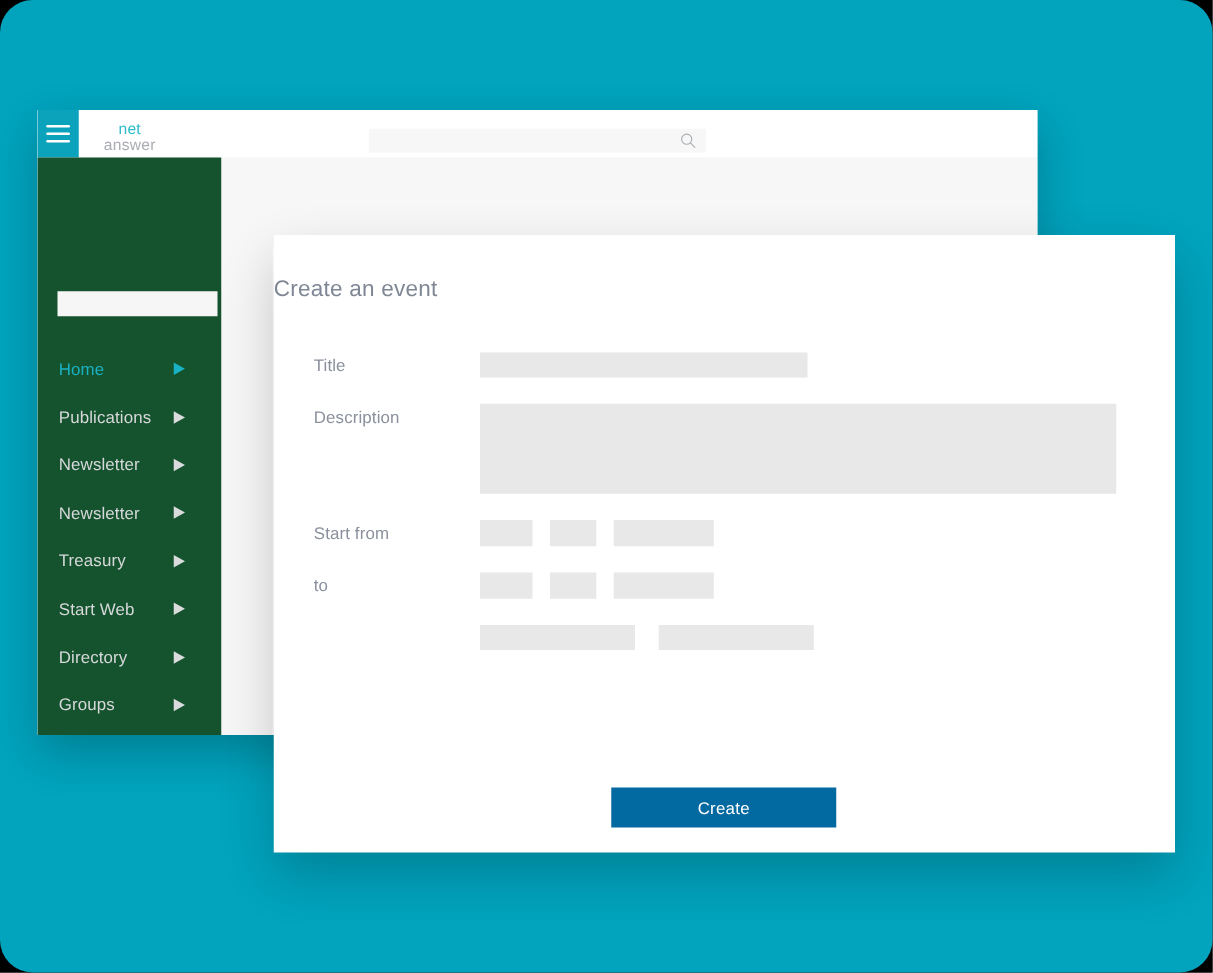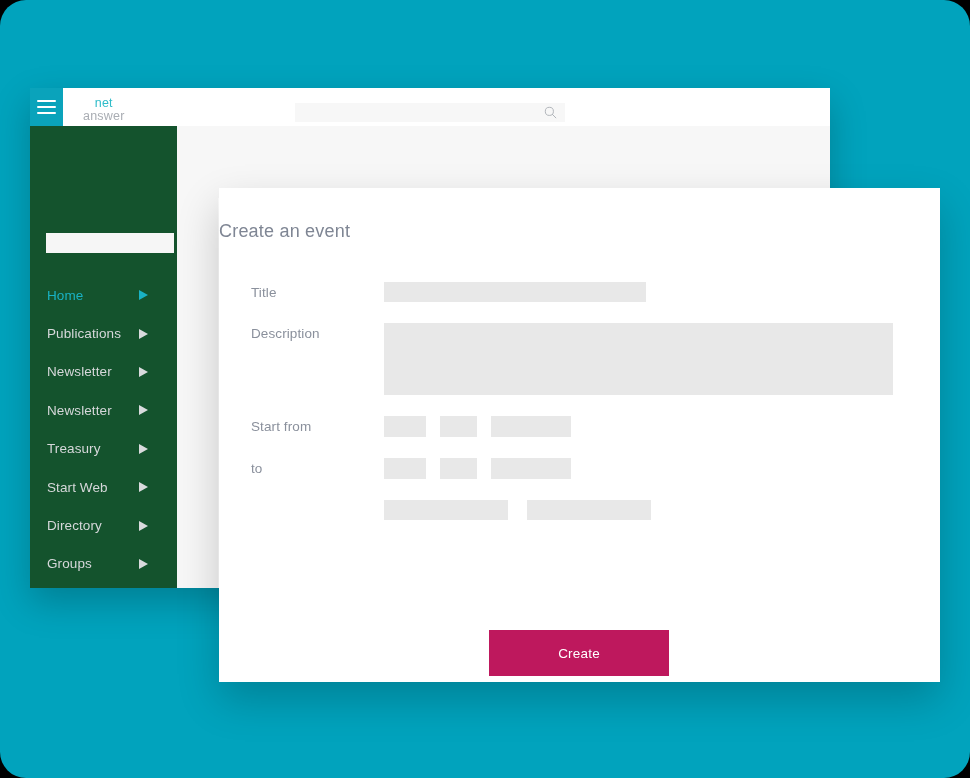--- a/index.html
+++ b/index.html
@@ -228,22 +228,22 @@
   .field {
     background: #e8e8e8;
   }
   .field-gap { display: flex; gap: 14px; }
 
   #create-button {
     position: absolute;
     left: 270px;
     top: 442px;
     width: 180px;
-    height: 46px;
-    background: #be185d;
+    height: 32px;
+    background: #0369a1;
     color: #ffffff;
     font-size: 13.5px;
     font-family: "Liberation Sans", sans-serif;
     border: 0;
     cursor: pointer;
     letter-spacing: 0.2px;
   }
 </style>
 </head>
 <body>

